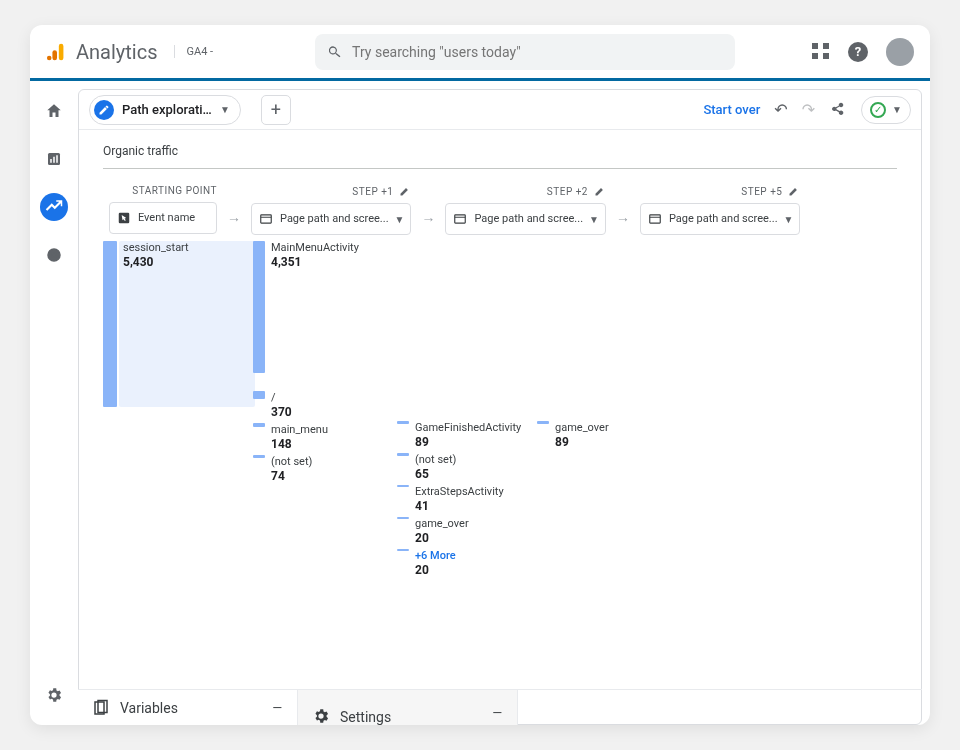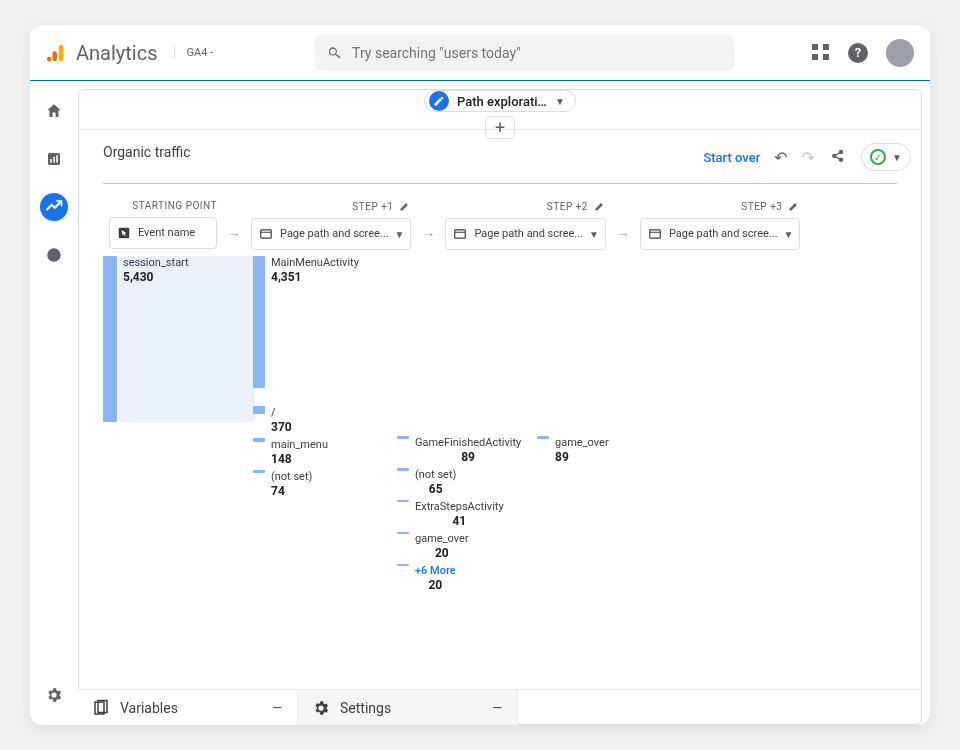--- a/index.html
+++ b/index.html
@@ -1,20 +1,20 @@
 <!DOCTYPE html>
 <html><head>
 <meta charset="utf-8">
 <style>
   * { box-sizing: border-box; margin: 0; padding: 0; font-family: 'Google Sans', Roboto, Arial, sans-serif; }
   body { background: #f1f1f1; width: 960px; height: 750px; display: flex; align-items: center; justify-content: center; }
   .window { width: 900px; height: 700px; background: #fff; border-radius: 12px; box-shadow: 0 4px 16px rgba(0,0,0,0.08); display: flex; flex-direction: column; overflow: hidden; position: relative; }
 
   
-  .header { height: 56px; display: flex; align-items: center; padding: 0 16px; border-bottom: 1px solid #0369a1; gap: 12px; }
+  .header { height: 56px; display: flex; align-items: center; padding: 0 16px; border-bottom: 3px solid #0369a1; gap: 12px; }
   .logo { display: flex; align-items: center; gap: 8px; }
   .logo-icon { width: 22px; height: 22px; }
   .logo-text { font-size: 20px; color: #5f6368; font-weight: 400; }
   .property { font-size: 11px; color: #5f6368; border-left: 1px solid #dadce0; padding-left: 12px; margin-left: 4px; }
   .search { flex: 0 0 420px; margin-left: 90px; height: 36px; background: #f1f3f4; border-radius: 8px; display: flex; align-items: center; padding: 0 12px; gap: 10px; color: #5f6368; }
   .search input { border: none; background: transparent; outline: none; font-size: 14px; width: 100%; color: #202124; }
   .header-actions { margin-left: auto; display: flex; align-items: center; gap: 18px; }
   .apps-icon { width: 18px; height: 18px; display: grid; grid-template-columns: repeat(2,1fr); grid-template-rows: repeat(2,1fr); gap: 3px; }
   .apps-icon span { background: #5f6368; width: 6px; height: 6px; }
   .help-icon { width: 20px; height: 20px; border-radius: 50%; background: #5f6368; color: #fff; display: flex; align-items: center; justify-content: center; font-size: 13px; font-weight: bold; }
@@ -24,37 +24,37 @@
   .body { flex: 1; display: flex; min-height: 0; }
   .sidenav { width: 48px; display: flex; flex-direction: column; align-items: center; padding-top: 16px; gap: 20px; }
   .nav-icon { width: 28px; height: 28px; border-radius: 50%; display: flex; align-items: center; justify-content: center; color: #5f6368; cursor: pointer; }
   .nav-icon.active { background: #1a73e8; color: #fff; }
   .nav-icon svg { width: 18px; height: 18px; fill: currentColor; }
   .nav-gear { margin-top: auto; margin-bottom: 16px; }
 
   .main { flex: 1; background: #fff; border: 1px solid #dadce0; border-radius: 6px; margin: 8px 8px 0 0; display: flex; flex-direction: column; min-height: 0; position: relative; }
 
   
-  .tabrow { height: 40px; display: flex; align-items: center; padding: 0 10px; border-bottom: 1px solid #e8eaed; gap: 4px; flex-direction: column; }
+  .tabrow { height: 40px; display: flex; align-items: center; padding: 0 10px; border-bottom: 1px solid #e8eaed; gap: 20px; }
   .tab-pill { display: flex; align-items: center; gap: 8px; border: 1px solid #dadce0; border-radius: 20px; height: 30px; padding: 0 10px 0 4px; cursor: pointer; }
   .tab-dot { width: 20px; height: 20px; border-radius: 50%; background: #1a73e8; display: flex; align-items: center; justify-content: center; }
   .tab-dot svg { width: 12px; height: 12px; fill: #fff; }
   .tab-name { font-size: 13px; font-weight: 500; color: #202124; max-width: 90px; white-space: nowrap; overflow: hidden; text-overflow: ellipsis; }
   .tab-chev { font-size: 10px; color: #5f6368; }
   .tab-add { width: 30px; height: 30px; border: 1px solid #dadce0; border-radius: 5px; display: flex; align-items: center; justify-content: center; color: #5f6368; font-size: 18px; cursor: pointer; }
   .tab-actions { margin-left: auto; display: flex; align-items: center; gap: 14px; }
   .startover { color: #1a73e8; font-size: 13px; font-weight: 500; cursor: pointer; }
   .tool-icon { color: #5f6368; cursor: pointer; font-size: 16px; }
   .tool-icon.disabled { opacity: 0.4; }
   .status-pill { border: 1px solid #dadce0; border-radius: 16px; height: 28px; padding: 0 8px; display: flex; align-items: center; gap: 6px; }
   .status-dot { width: 16px; height: 16px; border-radius: 50%; border: 2px solid #34a853; display: flex; align-items: center; justify-content: center; color: #34a853; font-size: 10px; }
 
   
   .canvas { flex: 1; padding: 14px 24px 0; overflow: hidden; position: relative; }
-  .report-title { font-size: 14px; color: #3c4043; border-bottom: 1px solid #c4c7c5; padding-bottom: 23px; margin-bottom: 16px; font-weight: 400; }
+  .report-title { font-size: 12px; color: #3c4043; border-bottom: 1px solid #c4c7c5; padding-bottom: 10px; margin-bottom: 16px; font-weight: 400; }
 
   .steps-row { display: flex; align-items: flex-start; gap: 10px; margin-bottom: 4px; }
   .step-col { display: flex; flex-direction: column; align-items: flex-end; }
   .step-col.sc0 { margin-left: 6px; }
   .step-label { font-size: 10px; letter-spacing: 0.5px; color: #5f6368; margin-bottom: 6px; display: flex; align-items: center; gap: 6px; margin-left: 34px; }
   .step-col.sc0 .step-label { margin-left: 20px; }
   .pencil { width: 12px; height: 12px; }
   .pencil svg { width: 12px; height: 12px; fill: #5f6368; }
   .step-drop { height: 32px; min-width: 108px; border: 1px solid #dadce0; border-radius: 4px; display: flex; align-items: center; padding: 0 6px; gap: 6px; cursor: pointer; }
   .step-drop .di { width: 16px; height: 16px; display:flex; align-items:center; justify-content:center; }
@@ -70,21 +70,21 @@
   .node-lab { font-size: 11px; color: #3c4043; line-height: 14px; white-space: nowrap; }
   .node-val { font-size: 12px; font-weight: 700; color: #202124; }
   .more-link { color: #1a73e8; font-weight: 500; }
 
   
   .flow-bg { position: absolute; left: 16px; top: 0; width: 136px; height: 166px; background: #eaf1fd; border-radius: 2px; z-index: 0; }
 
   
   .bottom { position: absolute; left: 48px; right: 8px; bottom: 0; height: 36px; display: flex; border-top: 1px solid #e8eaed; }
   .panel { flex: 0 0 220px; display: flex; align-items: center; gap: 10px; padding: 0 14px; font-size: 14px; color: #3c4043; background: #fff; border-right: 1px solid #e8eaed; cursor: pointer; }
-  .panel.light { background: #f6f6f6; }
+  .panel.light { background: #f6f6f6; align-items: flex-end; }
   .panel .pi { width: 18px; height: 18px; }
   .panel .minus { margin-left: auto; font-size: 20px; font-weight: 300; color: #3c4043; }
 </style>
 </head>
 <body>
 
 <div class="window">
 
   <div class="header">
     <div class="logo">
@@ -228,21 +228,21 @@
                     <line x1="3" y1="9" x2="21" y2="9" stroke="#3c4043" stroke-width="2"></line>
                   </svg>
                 </span>
               <span class="dt">Page path and scree...</span>
               <span class="dc">▼</span>
             </div>
           </div>
           <div class="arrow">→</div>
           <div class="step-col">
             <div class="step-label">
-                <span>STEP +3</span>
+                <span>STEP +5</span>
                 <span class="pencil"><svg viewBox="0 0 24 24">
                     <path d="M3 17.25V21h3.75L17.8 9.94l-3.75-3.75L3 17.25z"></path>
                   </svg></span>
               </div>
             <div class="step-drop">
               <span class="di">
                   <svg viewBox="0 0 24 24" width="14" height="14">
                     <rect x="3" y="5" width="18" height="14" rx="1" fill="none" stroke="#3c4043" stroke-width="2"></rect>
                     <line x1="3" y1="9" x2="21" y2="9" stroke="#3c4043" stroke-width="2"></line>
                   </svg>
@@ -290,21 +290,21 @@
               </div>
               <div class="node">
                 <div class="bar" style="width: 12px; height: 3px;"></div>
                 <div>
                   <div class="node-lab">(not set)</div>
                   <div class="node-val">74</div>
                 </div>
               </div>
             </div>
 
-          <div class="node-col" style="left:294px; top:180px;text-align:center;" id="col-step2">
+          <div class="node-col" style="left:294px; top:180px;" id="col-step2">
               <div class="node">
                 <div class="bar" style="width: 12px; height: 3px;"></div>
                 <div>
                   <div class="node-lab">GameFinishedActivity</div>
                   <div class="node-val">89</div>
                 </div>
               </div>
               <div class="node">
                 <div class="bar" style="width: 12px; height: 3px;"></div>
                 <div>

